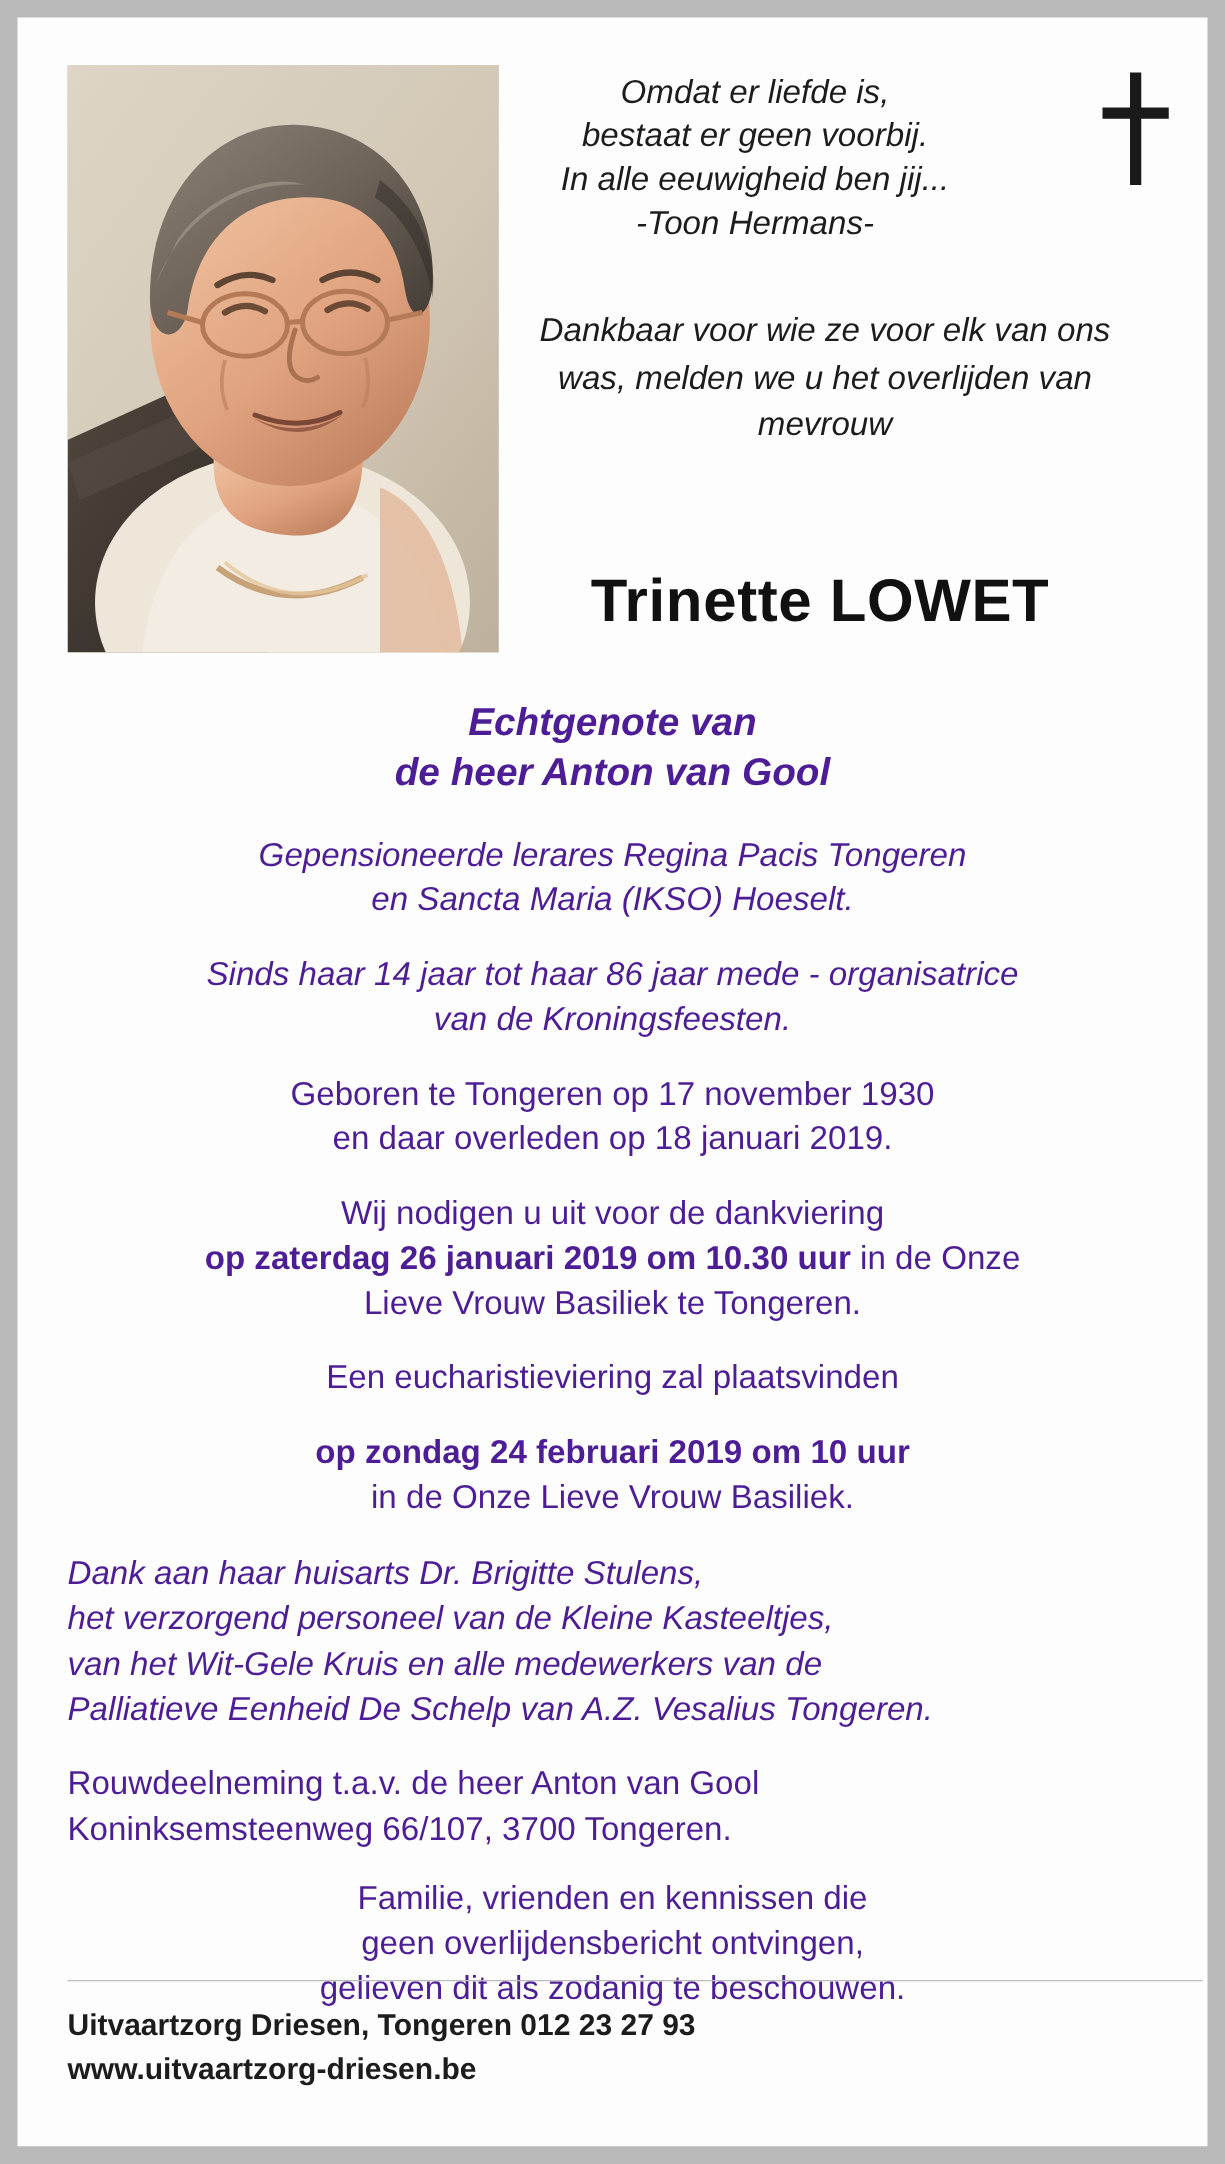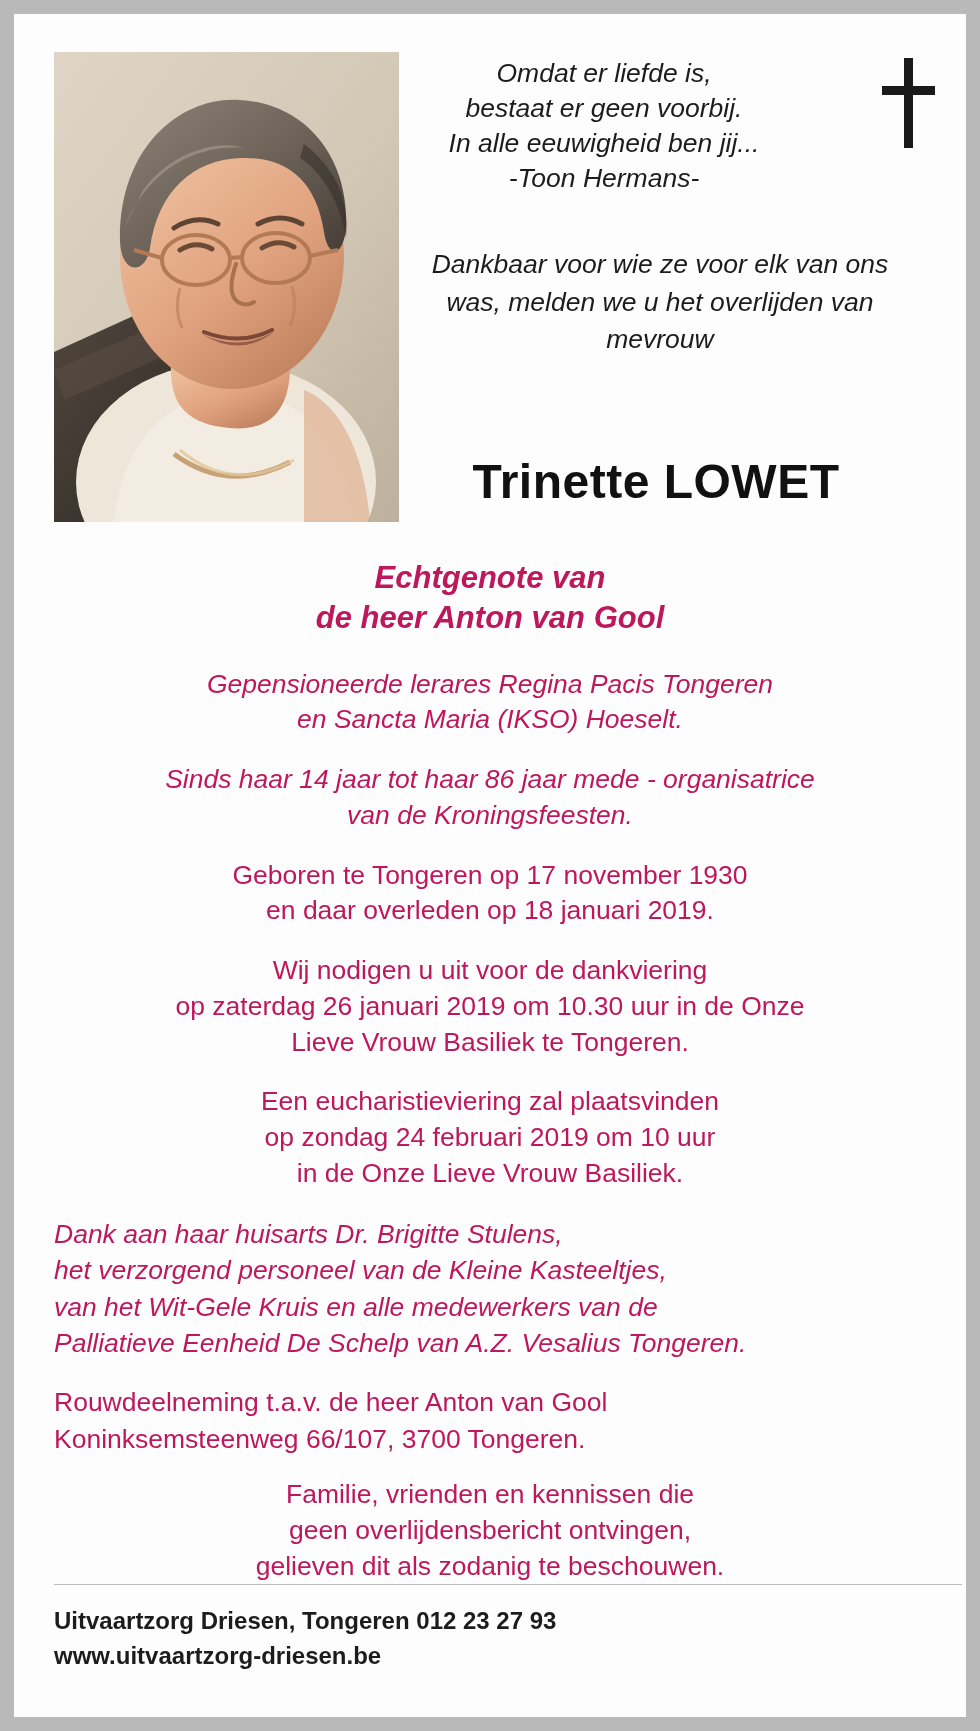--- a/index.html
+++ b/index.html
@@ -104,38 +104,38 @@
     letter-spacing: 0.5px;
     color: #111;
   }
 
   
   .body-col {
     position: absolute;
     left: 40px;
     top: 540px;
     width: 872px;
-    color: #be185d;
+    color: #4c1d95;
   }
   .blk {
     text-align: center;
     font-size: 26.5px;
     line-height: 1.35;
     margin: 0 0 24px 0;
   }
   .spouse {
     font-style: italic;
     font-weight: bold;
     font-size: 31px;
     line-height: 1.3;
     margin-top: 4px;
     margin-bottom: 28px;
   }
   .italic { font-style: italic; }
-  .bold { font-weight: normal; }
+  .bold { font-weight: bold; margin-top: 24px; }
 
   .left-blk {
     text-align: left;
     font-size: 26.5px;
     line-height: 1.38;
     margin: 0 0 20px 0;
   }
   .thanks {
     font-style: italic;
     text-align: left;

